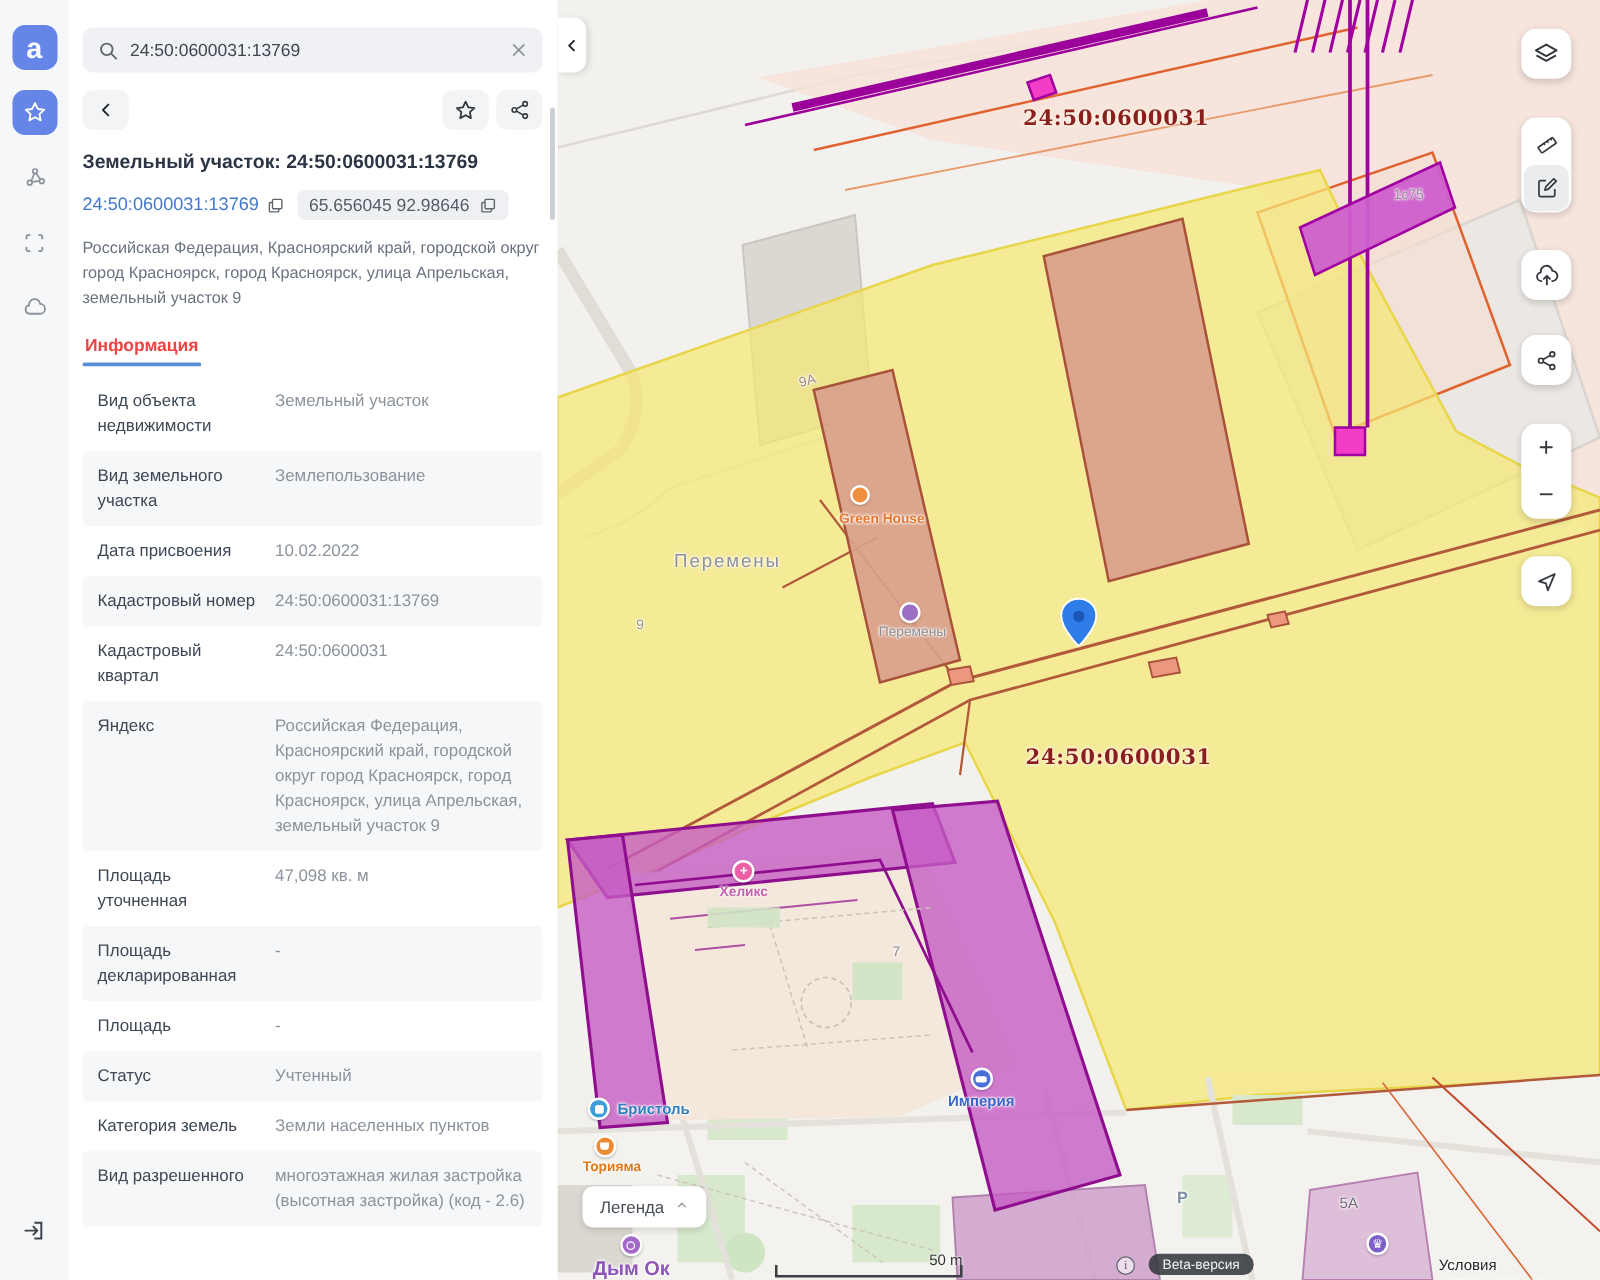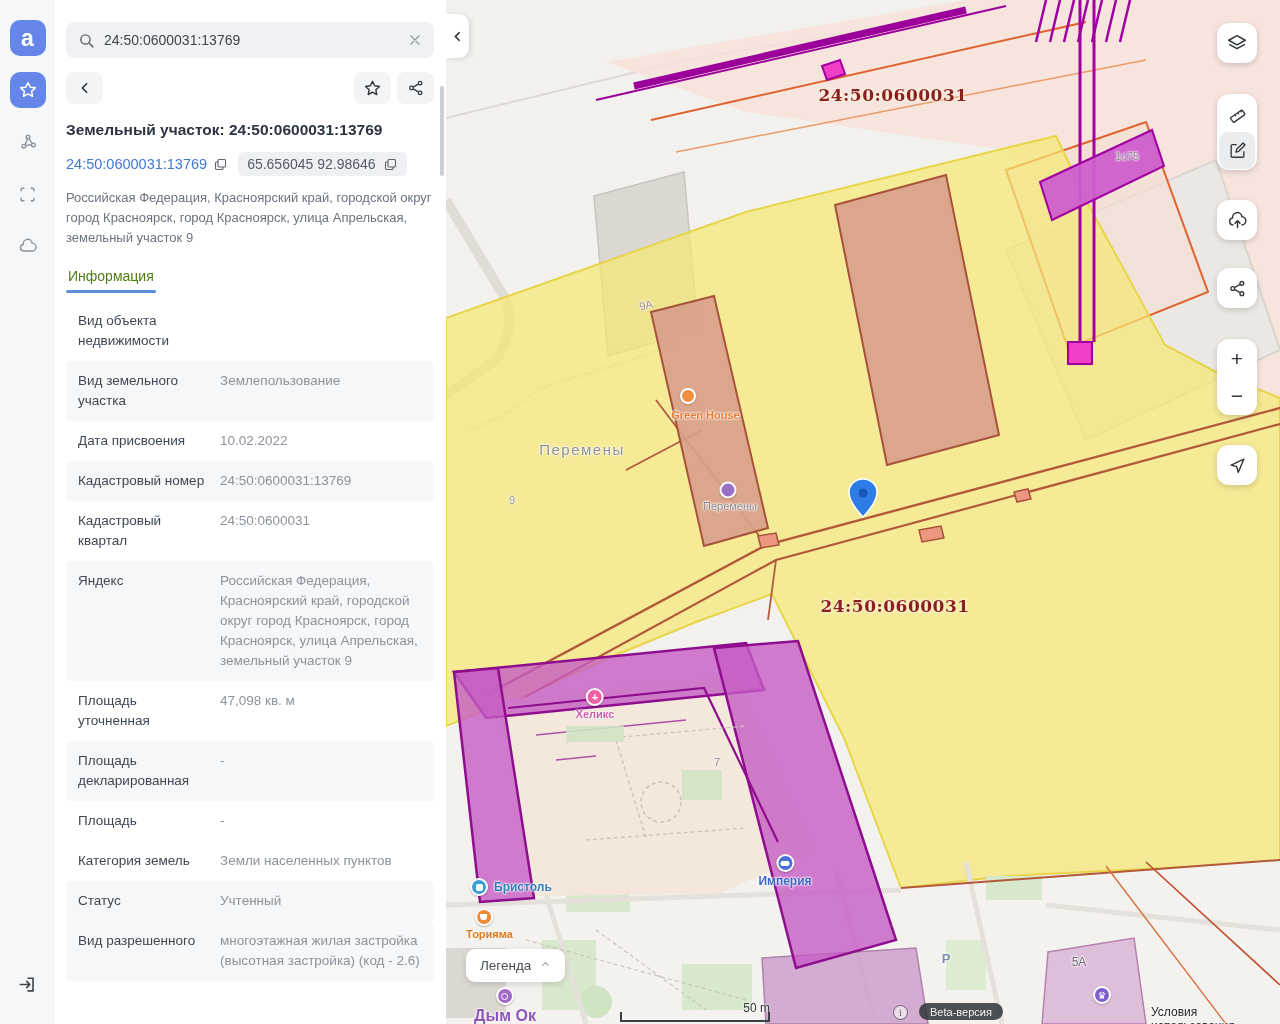--- a/index.html
+++ b/index.html
@@ -25,21 +25,21 @@
   .hbtn { width:37px; height:32px; background:#f3f4f6; border-radius:8px; display:flex; align-items:center; justify-content:center; color:#333a42; cursor:pointer; }
   .hbtn + .hbtn { margin-left:6px; }
   .hdr-spacer { flex:1; }
   .title { margin-top:17px; font-size:15.5px; font-weight:bold; color:#2b3543; }
   .chips { margin-top:13px; display:flex; align-items:center; gap:10px; }
   .cad-link { display:flex; align-items:center; gap:6px; font-size:14.5px; color:#4178cf; cursor:pointer; }
   .coord-chip { display:flex; align-items:center; gap:7px; background:#eef0f4; border-radius:6px; padding:4px 9px; font-size:14px; color:#555c66; }
   .copy-ic { color:#6a7078; cursor:pointer; display:flex; }
   .address { margin-top:12px; font-size:13px; line-height:20px; color:#6a7380; }
   .tabs { margin-top:14px; }
-  .tab { display:inline-block; font-size:14px; font-weight:normal; color:#4d7c0f; padding:6px 2px 9px; position:relative; cursor:pointer; }
+  .tab { display:inline-block; font-size:14px; font-weight:bold; color:#ef4444; padding:6px 2px 9px; position:relative; cursor:pointer; }
   .tab.active::after { content:""; position:absolute; left:0; right:0; bottom:0; height:3px; background:#5a8fd8; border-radius:2px; }
   .itable { margin-top:8px; }
   .irow { display:flex; gap:14px; padding:10px 12px; border-radius:4px; }
   .irow.alt { background:#f6f7f9; }
   .rl { width:128px; flex:none; font-size:13.5px; line-height:20px; color:#3d4854; font-weight:500; }
   .rv { flex:1; font-size:13.5px; line-height:20px; color:#8b939d; }
 
   
   .map { position:relative; flex:1; height:100%; background:#f2f0ec; overflow:hidden; }
   .map svg.base { position:absolute; left:0; top:0; }
@@ -173,20 +173,21 @@
 
     <p class="address">Российская Федерация, Красноярский край, городской округ город Красноярск, город Красноярск, улица Апрельская, земельный участок 9</p>
 
     <div class="tabs">
       <span class="tab active">Информация</span>
     </div>
 
     <div class="itable">
       <div class="irow">
           <div class="rl">Вид объекта недвижимости</div>
+          <div class="rv">Земельный участок</div>
         </div>
       <div class="irow alt">
           <div class="rl">Вид земельного участка</div>
           <div class="rv">Землепользование</div>
         </div>
       <div class="irow">
           <div class="rl">Дата присвоения</div>
           <div class="rv">10.02.2022</div>
         </div>
       <div class="irow alt">
@@ -206,27 +207,27 @@
           <div class="rv">47,098 кв. м</div>
         </div>
       <div class="irow alt">
           <div class="rl">Площадь декларированная</div>
           <div class="rv">-</div>
         </div>
       <div class="irow">
           <div class="rl">Площадь</div>
           <div class="rv">-</div>
         </div>
+      <div class="irow alt">
+          <div class="rl">Статус</div>
+          <div class="rv">Учтенный</div>
+        </div>
       <div class="irow">
           <div class="rl">Категория земель</div>
           <div class="rv">Земли населенных пунктов</div>
-        </div>
-      <div class="irow alt">
-          <div class="rl">Статус</div>
-          <div class="rv">Учтенный</div>
         </div>
       <div class="irow alt">
           <div class="rl">Вид разрешенного</div>
           <div class="rv">многоэтажная жилая застройка (высотная застройка) (код - 2.6)</div>
         </div>
     </div>
   </section>
 
   <div class="map">
     <svg class="base" width="834" height="1024" viewBox="0 0 834 1024">

